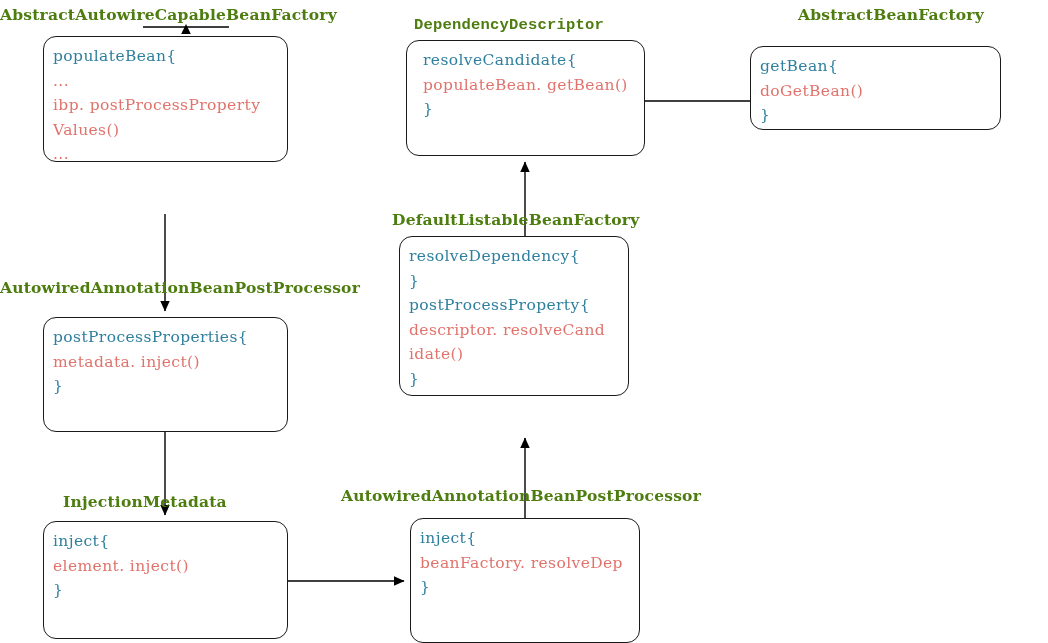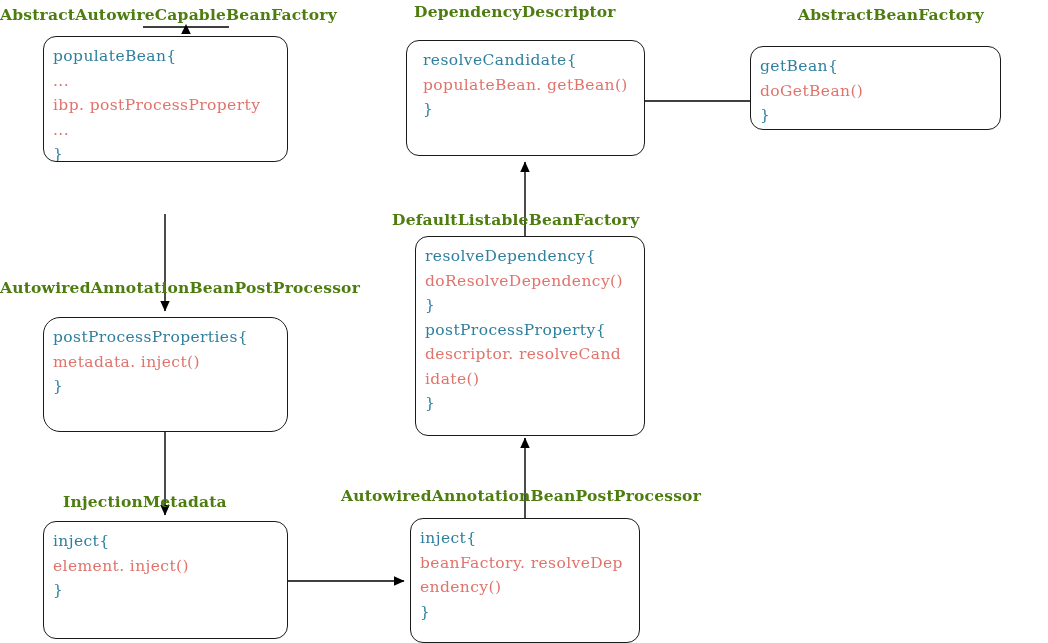--- a/index.html
+++ b/index.html
@@ -84,53 +84,52 @@
 
     <line x1="645" y1="101" x2="789" y2="101" stroke="#000000" stroke-width="1.4" marker-end="url(#arrowhead)"></line>
   </svg>
 
   <div id="nodes-host">
       <div class="node-title" style="left: 0px; top: 5px;">AbstractAutowireCapableBeanFactory</div>
       <div class="node" style="left: 43px; top: 36px; width: 245px; height: 126px;">
         <div class="code-line c-blue">populateBean{</div>
         <div class="code-line c-red">...</div>
         <div class="code-line c-red">ibp. postProcessProperty</div>
+        <div class="code-line c-red">Values()</div>
         <div class="code-line c-red">...</div>
         <div class="code-line c-blue">}</div>
       </div>
       <div class="node-title" style="left: 0px; top: 278px;">AutowiredAnnotationBeanPostProcessor</div>
-      <div class="node" style="left: 43px; top: 317px; width: 245px; height: 115px; border-radius: 17px;">
+      <div class="node" style="left: 43px; top: 317px; width: 245px; height: 115px;">
         <div class="code-line c-blue">postProcessProperties{</div>
         <div class="code-line c-red">metadata. inject()</div>
         <div class="code-line c-blue">}</div>
       </div>
       <div class="node-title" style="left: 63px; top: 492px;">InjectionMetadata</div>
       <div class="node" style="left: 43px; top: 521px; width: 245px; height: 118px;">
         <div class="code-line c-blue">inject{</div>
         <div class="code-line c-red">element. inject()</div>
         <div class="code-line c-blue">}</div>
       </div>
       <div class="node-title" style="left: 341px; top: 486px;">AutowiredAnnotationBeanPostProcessor</div>
       <div class="node" style="left: 410px; top: 518px; width: 230px; height: 125px;">
         <div class="code-line c-blue">inject{</div>
         <div class="code-line c-red">beanFactory. resolveDep</div>
-        <div class="code-line c-red">endency()</div>
         <div class="code-line c-blue">}</div>
       </div>
       <div class="node-title" style="left: 392px; top: 210px;">DefaultListableBeanFactory</div>
-      <div class="node" style="left: 415px; top: 236px; width: 230px; height: 200px;">
+      <div class="node" style="left: 399px; top: 236px; width: 230px; height: 160px;">
         <div class="code-line c-blue">resolveDependency{</div>
-        <div class="code-line c-red">doResolveDependency()</div>
         <div class="code-line c-blue">}</div>
         <div class="code-line c-blue">postProcessProperty{</div>
         <div class="code-line c-red">descriptor. resolveCand</div>
         <div class="code-line c-red">idate()</div>
         <div class="code-line c-blue">}</div>
       </div>
-      <div class="node-title" style="left: 414px; top: 2px;">DependencyDescriptor</div>
+      <div class="node-title" style="left: 414px; top: 16px; font-family: Liberation Mono, monospace;">DependencyDescriptor</div>
       <div class="node" style="left: 406px; top: 40px; width: 239px; height: 116px; padding-left: 16px;">
         <div class="code-line c-blue">resolveCandidate{</div>
         <div class="code-line c-red">populateBean. getBean()</div>
         <div class="code-line c-blue">}</div>
       </div>
       <div class="node-title" style="left: 798px; top: 5px;">AbstractBeanFactory</div>
       <div class="node" style="left: 750px; top: 46px; width: 251px; height: 84px;">
         <div class="code-line c-blue">getBean{</div>
         <div class="code-line c-red">doGetBean()</div>
         <div class="code-line c-blue">}</div>

